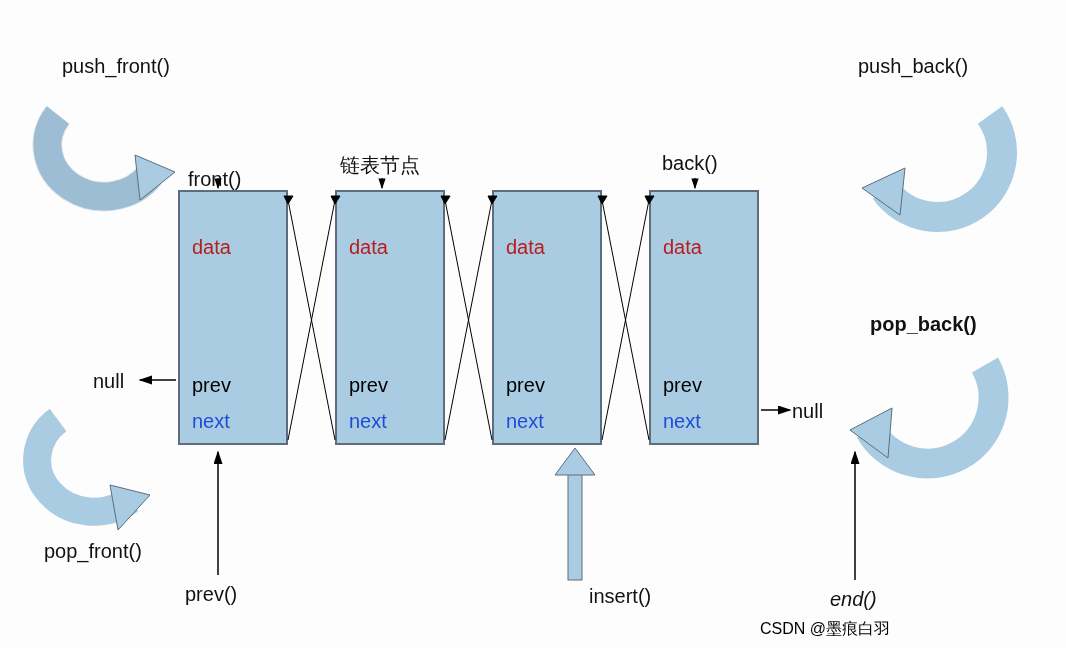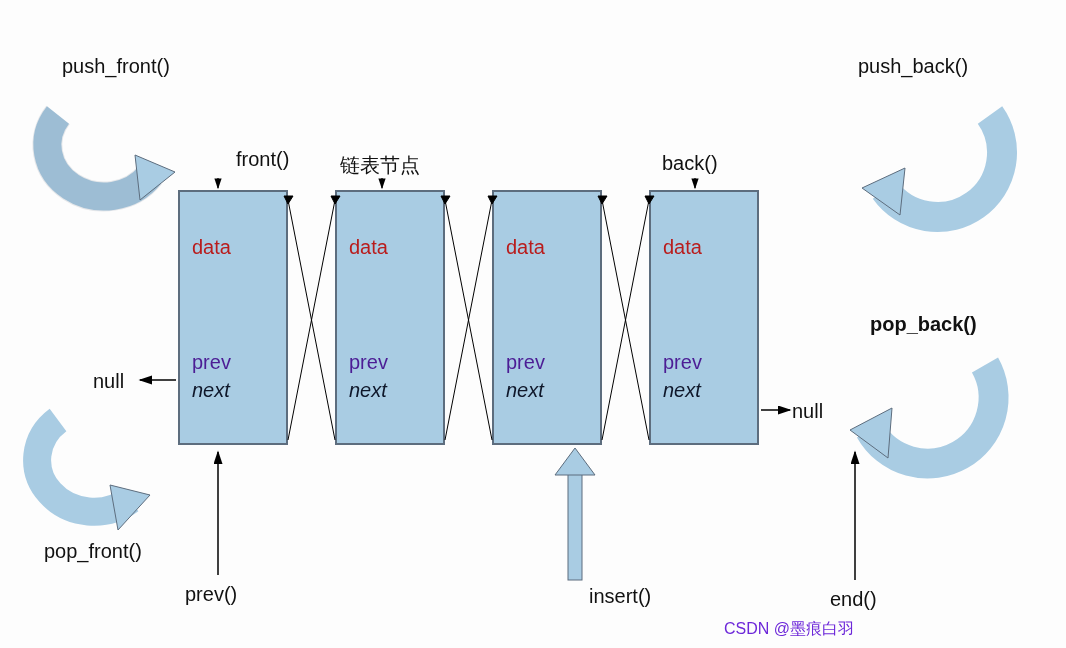--- a/index.html
+++ b/index.html
@@ -7,86 +7,86 @@
     font-family: Arial, sans-serif;
     background: #fdfdfd;
     width: 1066px;
     height: 648px;
     position: relative;
   }
   .stage {
     position: relative;
     width: 864px;
     height: 648px;
+    padding-left: 36px;
   }
   .node {
     position: absolute;
     width: 110px;
     height: 255px;
     background: #a9cce3;
     border: 2px solid #5d6d7e;
     box-sizing: border-box;
     padding: 14px 12px;
   }
   .node .data {
     font-size: 20px;
     color: #b91c1c;
     margin-top: 30px;
   }
   .node .prev {
     font-size: 20px;
-    color: #4c1d95;
-    margin-top: 92px;
+    color: #000000;
+    margin-top: 115px;
   }
   .node .next {
     font-size: 20px;
-    color: #0f172a;
-    margin-top: 5px;
-    font-style: italic;
+    color: #1d4ed8;
+    margin-top: 13px;
   }
   .label {
     position: absolute;
     font-size: 20px;
     color: #111;
     white-space: nowrap;
   }
   .watermark {
     position: absolute;
     right: 10px;
     bottom: 8px;
-    color: #6d28d9;
+    color: #000000;
     font-size: 16px;
   }
   svg.overlay {
     position: absolute;
     left: 0; top: 0;
     width: 1066px; height: 648px;
     pointer-events: none;
   }
 </style>
 </head>
 <body>
 
 <div class="stage">
 
   <div class="label" style="left:62px; top:55px;">push_front()</div>
   <div class="label" style="left:44px; top:540px;">pop_front()</div>
   <div class="label" style="left:858px; top:55px;text-align:right;">push_back()</div>
   <div class="label" style="left:870px; top:313px;font-weight:bold;">pop_back()</div>
 
-  <div class="label" style="left:188px; top:148px;margin-left:48px;">front()</div>
+  <div class="label" style="left:188px; top:168px;">front()</div>
   <div class="label" style="left:340px; top:152px;">链表节点</div>
   <div class="label" style="left:662px; top:152px;">back()</div>
 
   <div class="label" style="left:93px; top:370px;">null</div>
   <div class="label" style="left:792px; top:400px;">null</div>
 
   <div class="label" style="left:185px; top:583px;">prev()</div>
   <div class="label" style="left:545px; top:585px;margin-left:44px;">insert()</div>
-  <div class="label" style="left:830px; top:588px;">end()</div>
+  <div class="label" style="left:830px; top:588px;font-style:italic;">end()</div>
 
   <div class="node" style="left:178px; top:190px;">
     <div class="data">data</div>
     <div class="prev">prev</div>
     <div class="next">next</div>
   </div>
   <div class="node" style="left:335px; top:190px;">
     <div class="data">data</div>
     <div class="prev">prev</div>
     <div class="next">next</div>

